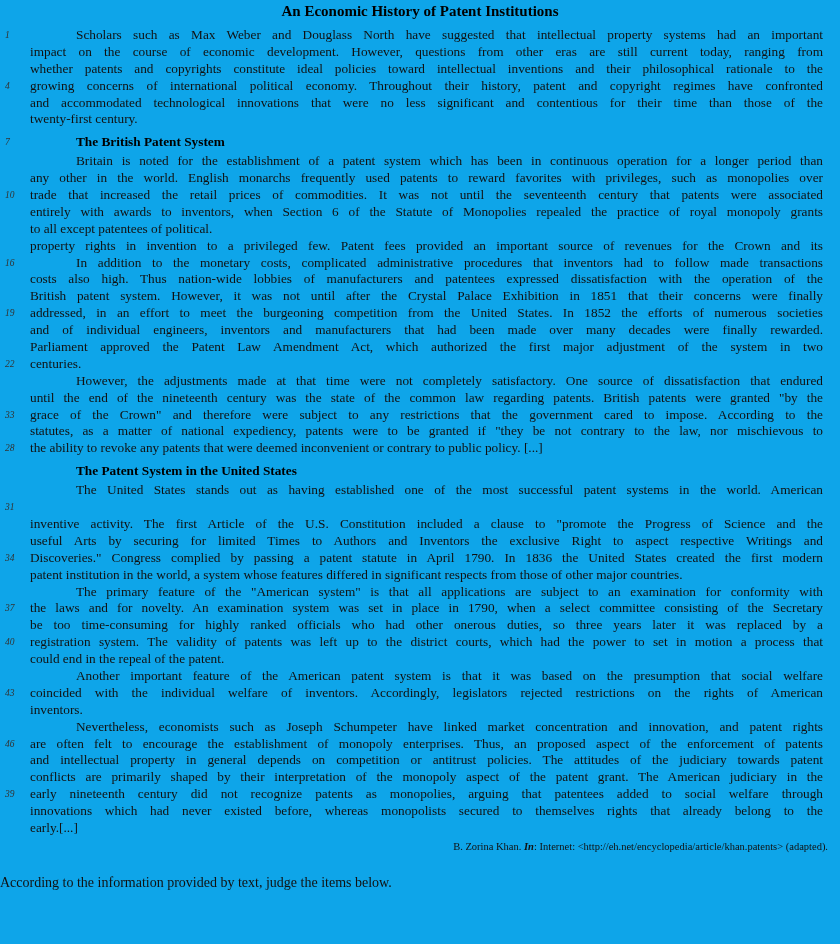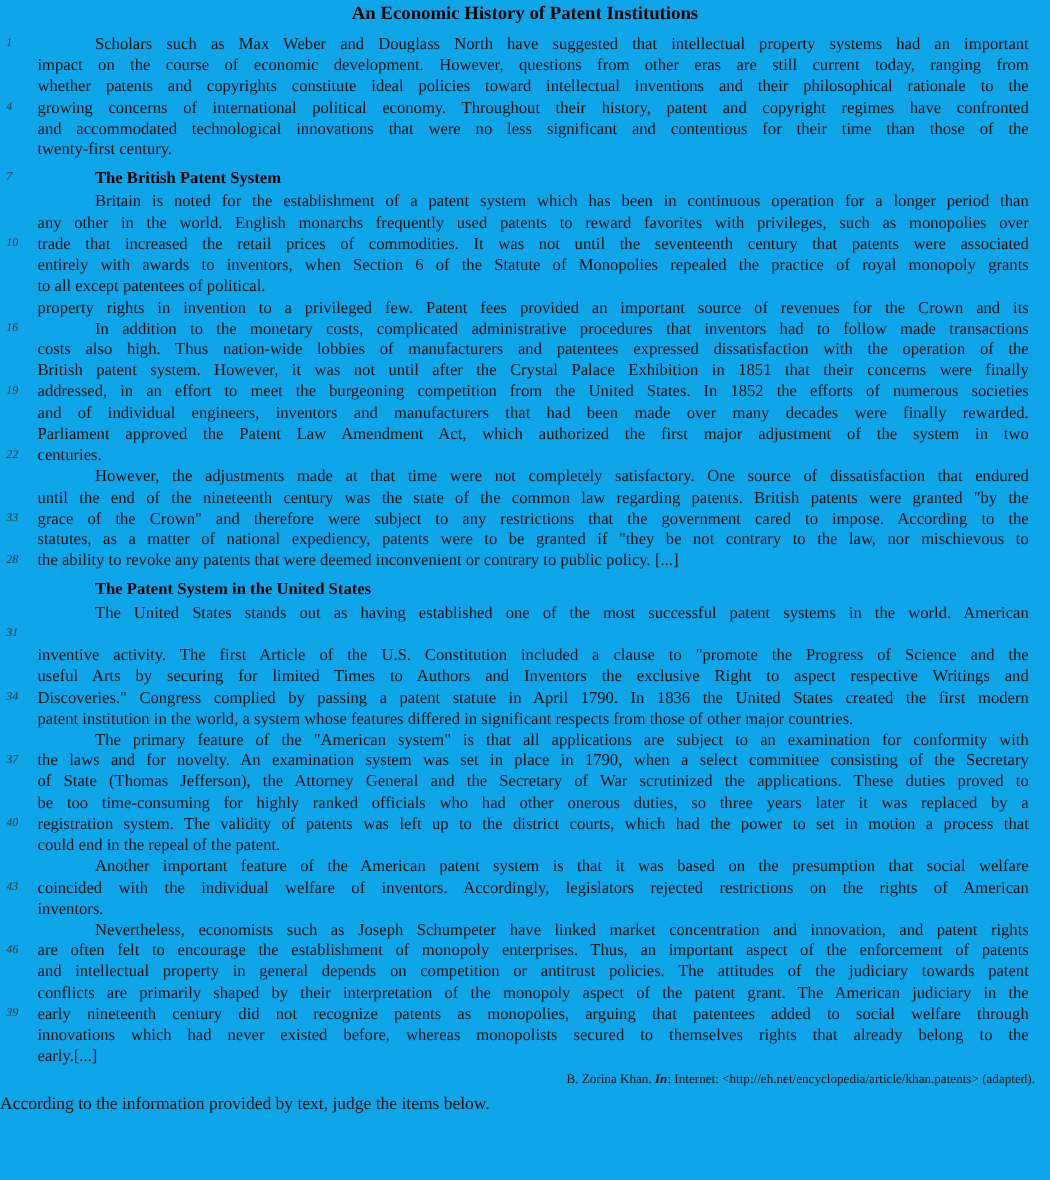--- a/index.html
+++ b/index.html
@@ -67,21 +67,21 @@
     margin-left: 30px;
     width: 798px;
     margin-top: 3px;
     text-align: right;
     font-size: 10.5px;
     line-height: 13px;
     color: #111111;
   }
   .citation .ital { font-style: italic; font-weight: bold; }
   .command {
-    margin-top: 5px;
+    margin-top: 21px;
     margin-left: 0;
     font-size: 14px;
     line-height: 17px;
     text-align: left;
     color: #111111;
   }
 </style>
 </head>
 <body>
 
@@ -255,24 +255,20 @@
   <div class="line first">
     
     <span class="line-text">The primary feature of the "American system" is that all applications are subject to an examination for conformity with</span>
   </div>
 
   <div class="line mid">
     <span class="line-num">37</span>
     <span class="line-text">the laws and for novelty. An examination system was set in place in 1790, when a select committee consisting of the Secretary</span>
   </div>
 
-  <div class="line mid">
-    
-    <span class="line-text">of State (Thomas Jefferson), the Attorney General and the Secretary of War scrutinized the applications. These duties proved to</span>
-  </div>
 
   <div class="line mid">
     
     <span class="line-text">be too time-consuming for highly ranked officials who had other onerous duties, so three years later it was replaced by a</span>
   </div>
 
   <div class="line mid">
     <span class="line-num">40</span>
     <span class="line-text">registration system. The validity of patents was left up to the district courts, which had the power to set in motion a process that</span>
   </div>
@@ -297,21 +293,21 @@
     <span class="line-text">inventors.</span>
   </div>
 
   <div class="line first">
     
     <span class="line-text">Nevertheless, economists such as Joseph Schumpeter have linked market concentration and innovation, and patent rights</span>
   </div>
 
   <div class="line mid">
     <span class="line-num">46</span>
-    <span class="line-text">are often felt to encourage the establishment of monopoly enterprises. Thus, an important aspect of the enforcement of patents</span>
+    <span class="line-text">are often felt to encourage the establishment of monopoly enterprises. Thus, an proposed aspect of the enforcement of patents</span>
   </div>
 
   <div class="line mid">
     
     <span class="line-text">and intellectual property in general depends on competition or antitrust policies. The attitudes of the judiciary towards patent</span>
   </div>
 
   <div class="line mid">
     
     <span class="line-text">conflicts are primarily shaped by their interpretation of the monopoly aspect of the patent grant. The American judiciary in the</span>

